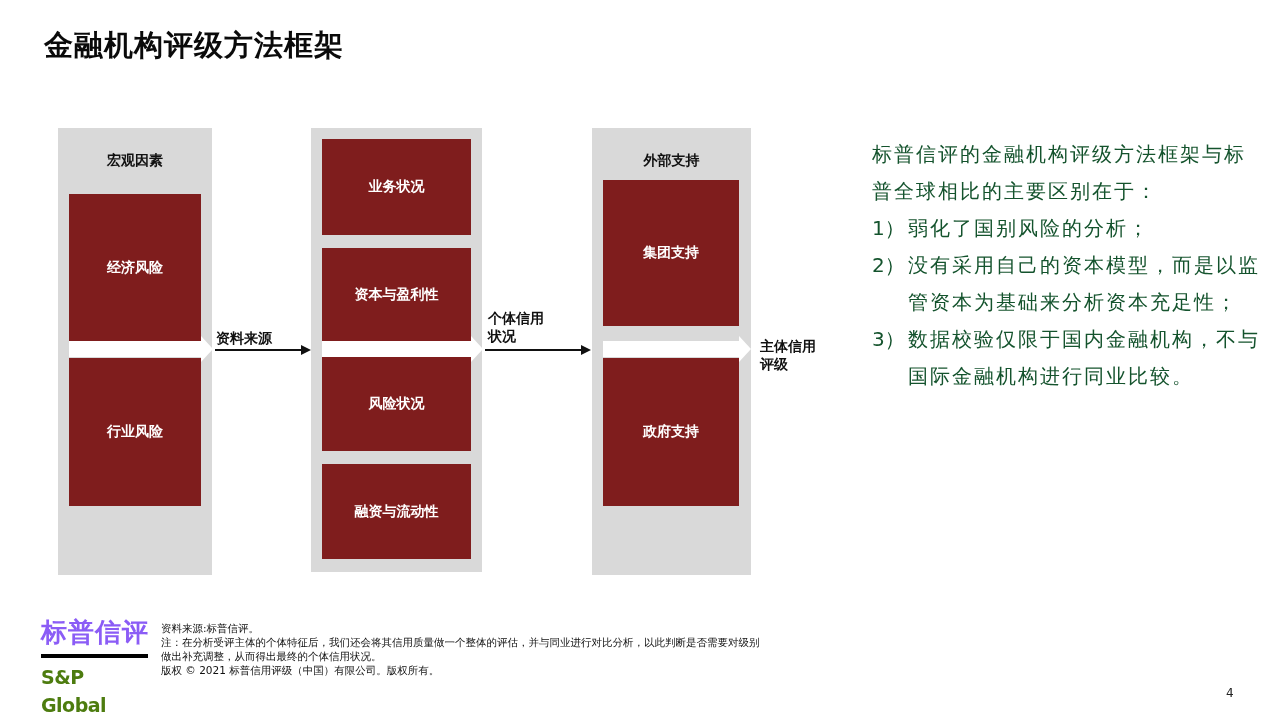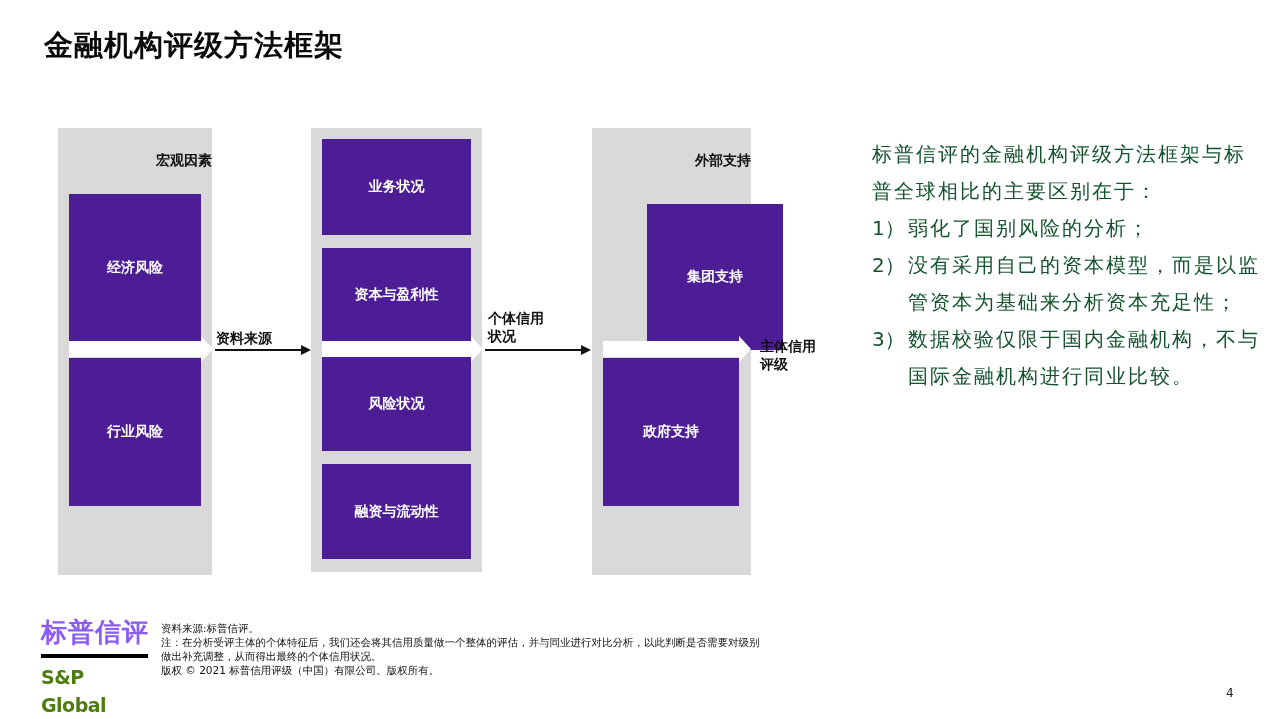--- a/index.html
+++ b/index.html
@@ -6,25 +6,25 @@
     html, body { width: 1279px; height: 719px; background: #ffffff; overflow: hidden; }
     body { position: relative; font-family: "DejaVu Sans", "Liberation Sans", sans-serif; color: #111; }
 
     .page-title {
       position: absolute; left: 44px; top: 26px;
       font-size: 29px; font-weight: bold; letter-spacing: 1px; color: #0a0a0a;
     }
 
     .col-bg { position: absolute; background: #d9d9d9; }
     .col-header {
-      position: absolute; left: 0; right: 0; text-align: right;
+      position: absolute; left: 0; right: 0; text-align: center;
       font-size: 14px; font-weight: bold; color: #111;
     }
     .blue-box {
-      position: absolute; background: #4c1d95;
+      position: absolute; background: #7f1d1d;
       display: flex; align-items: center; justify-content: center;
       color: #ffffff; font-size: 14px; font-weight: bold;
     }
     .band { position: absolute; height: 16px; background: #ffffff; }
     .band-tip {
       position: absolute; width: 0; height: 0;
       border-top: 13px solid transparent; border-bottom: 13px solid transparent;
       border-left: 12px solid #ffffff;
     }
 
@@ -89,21 +89,21 @@
   <div class="conn-label" style="left:488px; top:309px; width:100px;">
     <div>个体信用</div>
     <div>状况</div>
   </div>
   <div class="conn-line" style="left:485px; top:349px; width:98px;"></div>
   <div class="conn-head" style="left:581px; top:345px;"></div>
 
   <div class="col-bg" style="left:592px; top:128px; width:159px; height:447px;">
     <div class="col-header" style="top:24px;">外部支持</div>
   </div>
-  <div class="blue-box" style="left:603px; top:204px; width:136px; height:146px;margin-left:44px;">集团支持</div>
+  <div class="blue-box" style="left:603px; top:180px; width:136px; height:146px;">集团支持</div>
   <div class="blue-box" style="left:603px; top:358px; width:136px; height:148px;">政府支持</div>
   <div class="band" style="left:603px; top:341px; width:136px;"></div>
   <div class="band-tip" style="left:739px; top:336px;"></div>
 
   <div class="conn-label" style="left:760px; top:337px; width:78px;">
     <div>主体信用</div>
     <div>评级</div>
   </div>
 </div>
 

